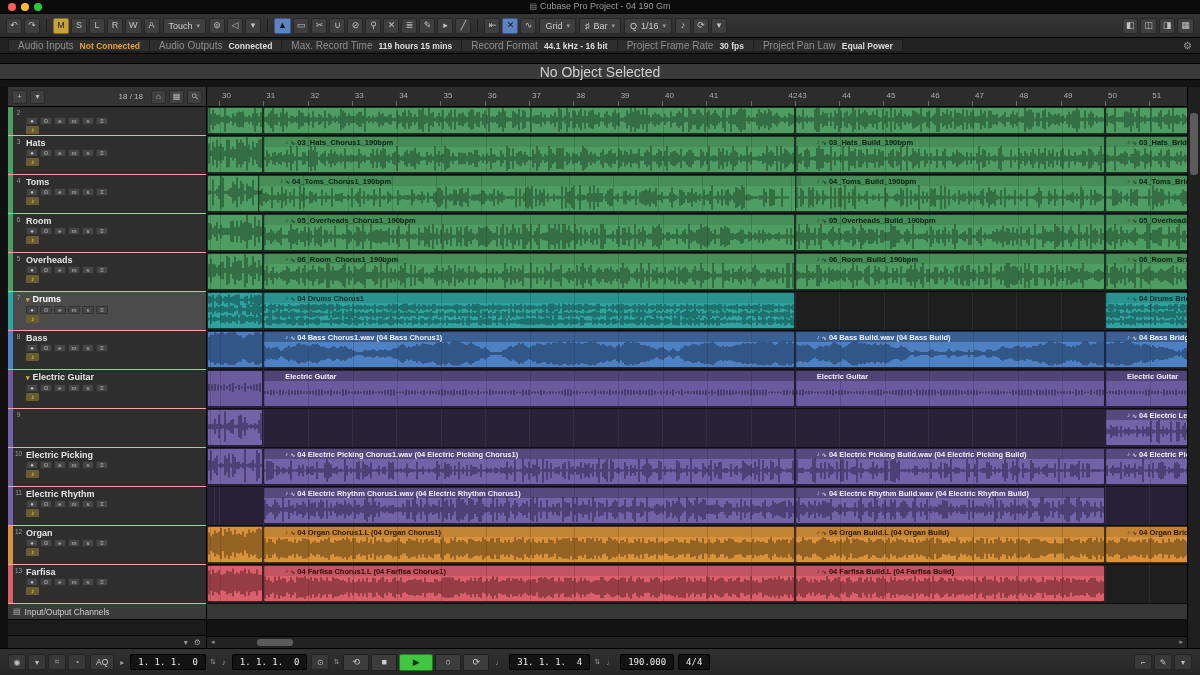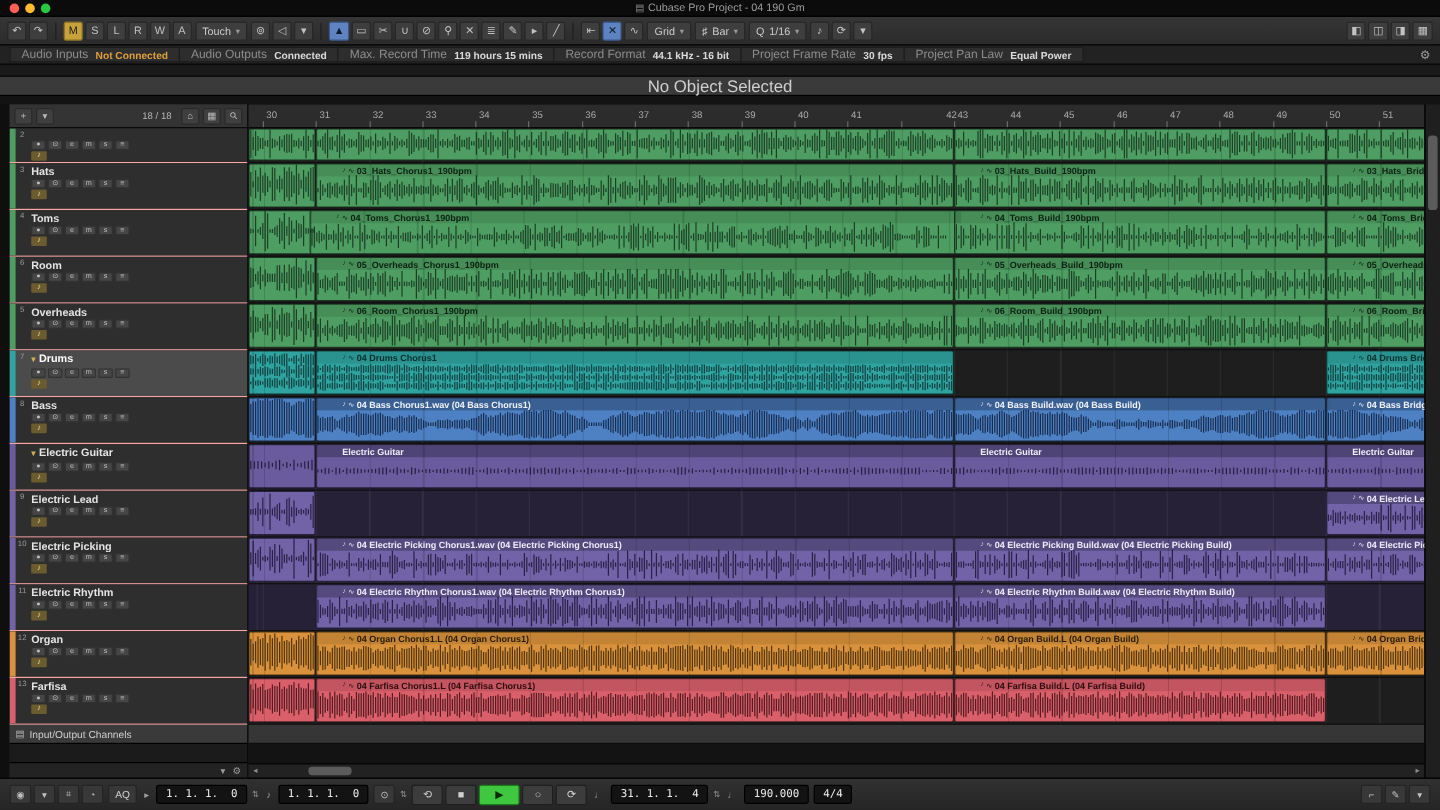--- a/index.html
+++ b/index.html
@@ -356,32 +356,20 @@
               <span class="mini">m</span>
               <span class="mini">s</span>
               <span class="mini">≡</span>
             </div>
             <div class="badge-note">♪</div>
           </div>
         </div>
         <div class="trow" style="height: 39px;">
           <div class="strip" style="background: rgb(114, 99, 168);"></div>
           <div class="numcol">9</div>
-          <div class="tbody">
-            <div class="tname">Electric Lead</div>
-            <div class="tbtns">
-              <span class="mini">●</span>
-              <span class="mini">⊙</span>
-              <span class="mini">e</span>
-              <span class="mini">m</span>
-              <span class="mini">s</span>
-              <span class="mini">≡</span>
-            </div>
-            <div class="badge-note">♪</div>
-          </div>
         </div>
         <div class="trow" style="height: 39px;">
           <div class="strip" style="background: rgb(114, 99, 168);"></div>
           <div class="numcol">10</div>
           <div class="tbody">
             <div class="tname">Electric Picking</div>
             <div class="tbtns">
               <span class="mini">●</span>
               <span class="mini">⊙</span>
               <span class="mini">e</span>

